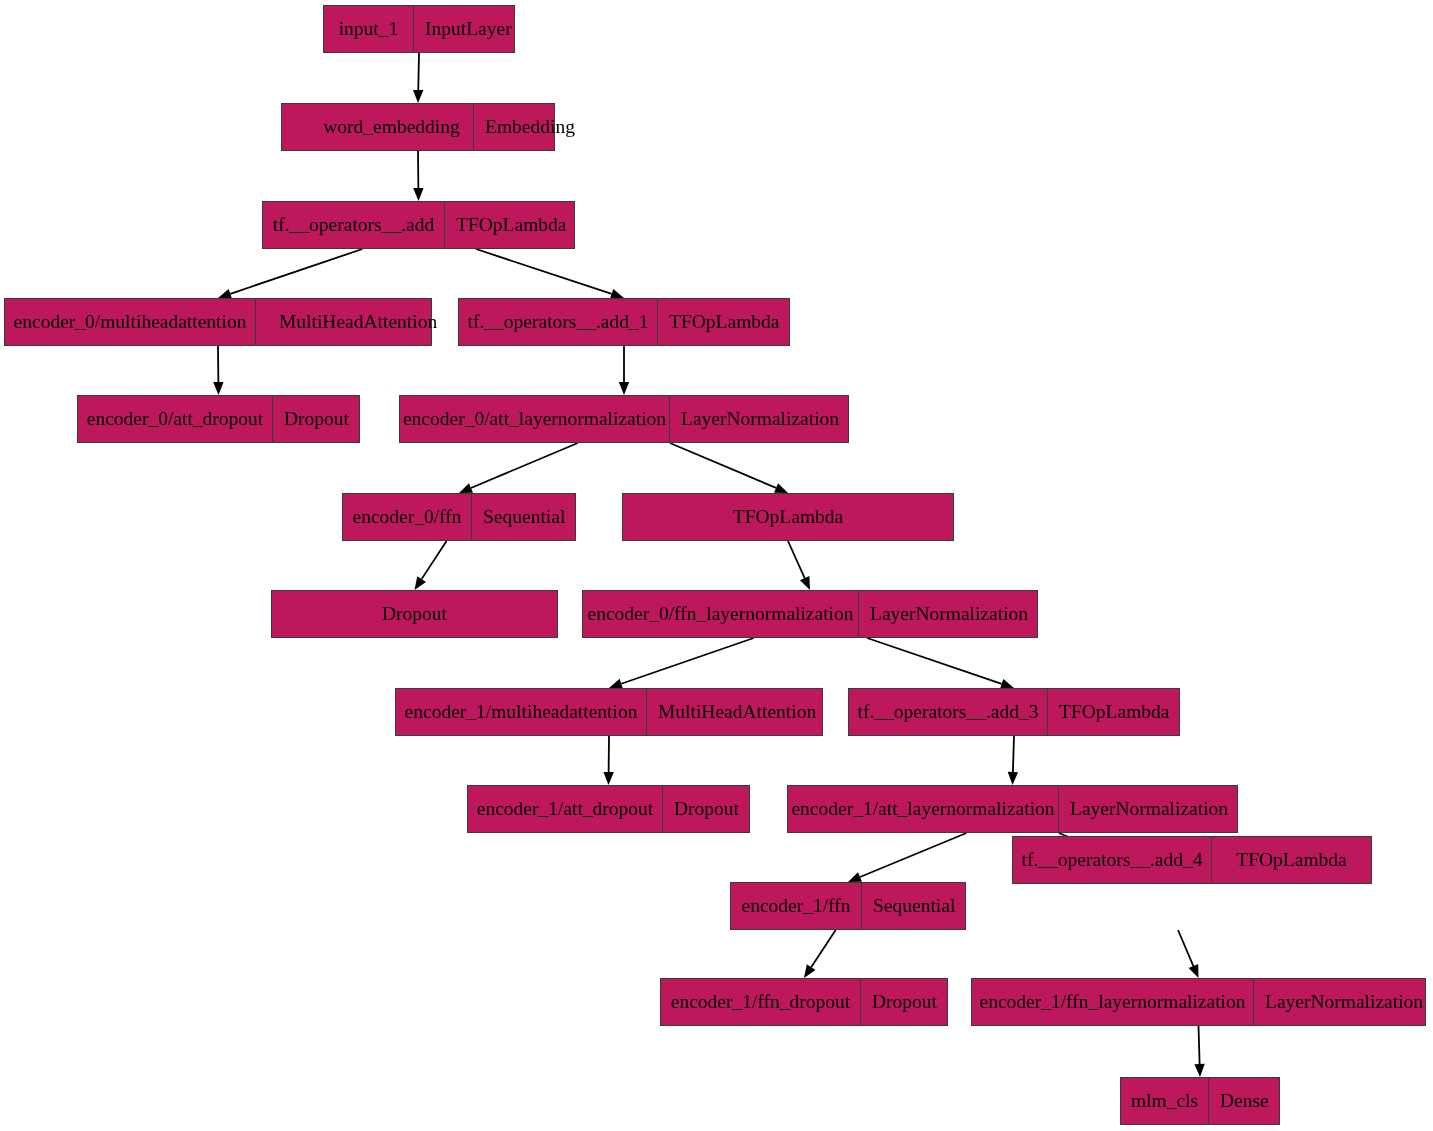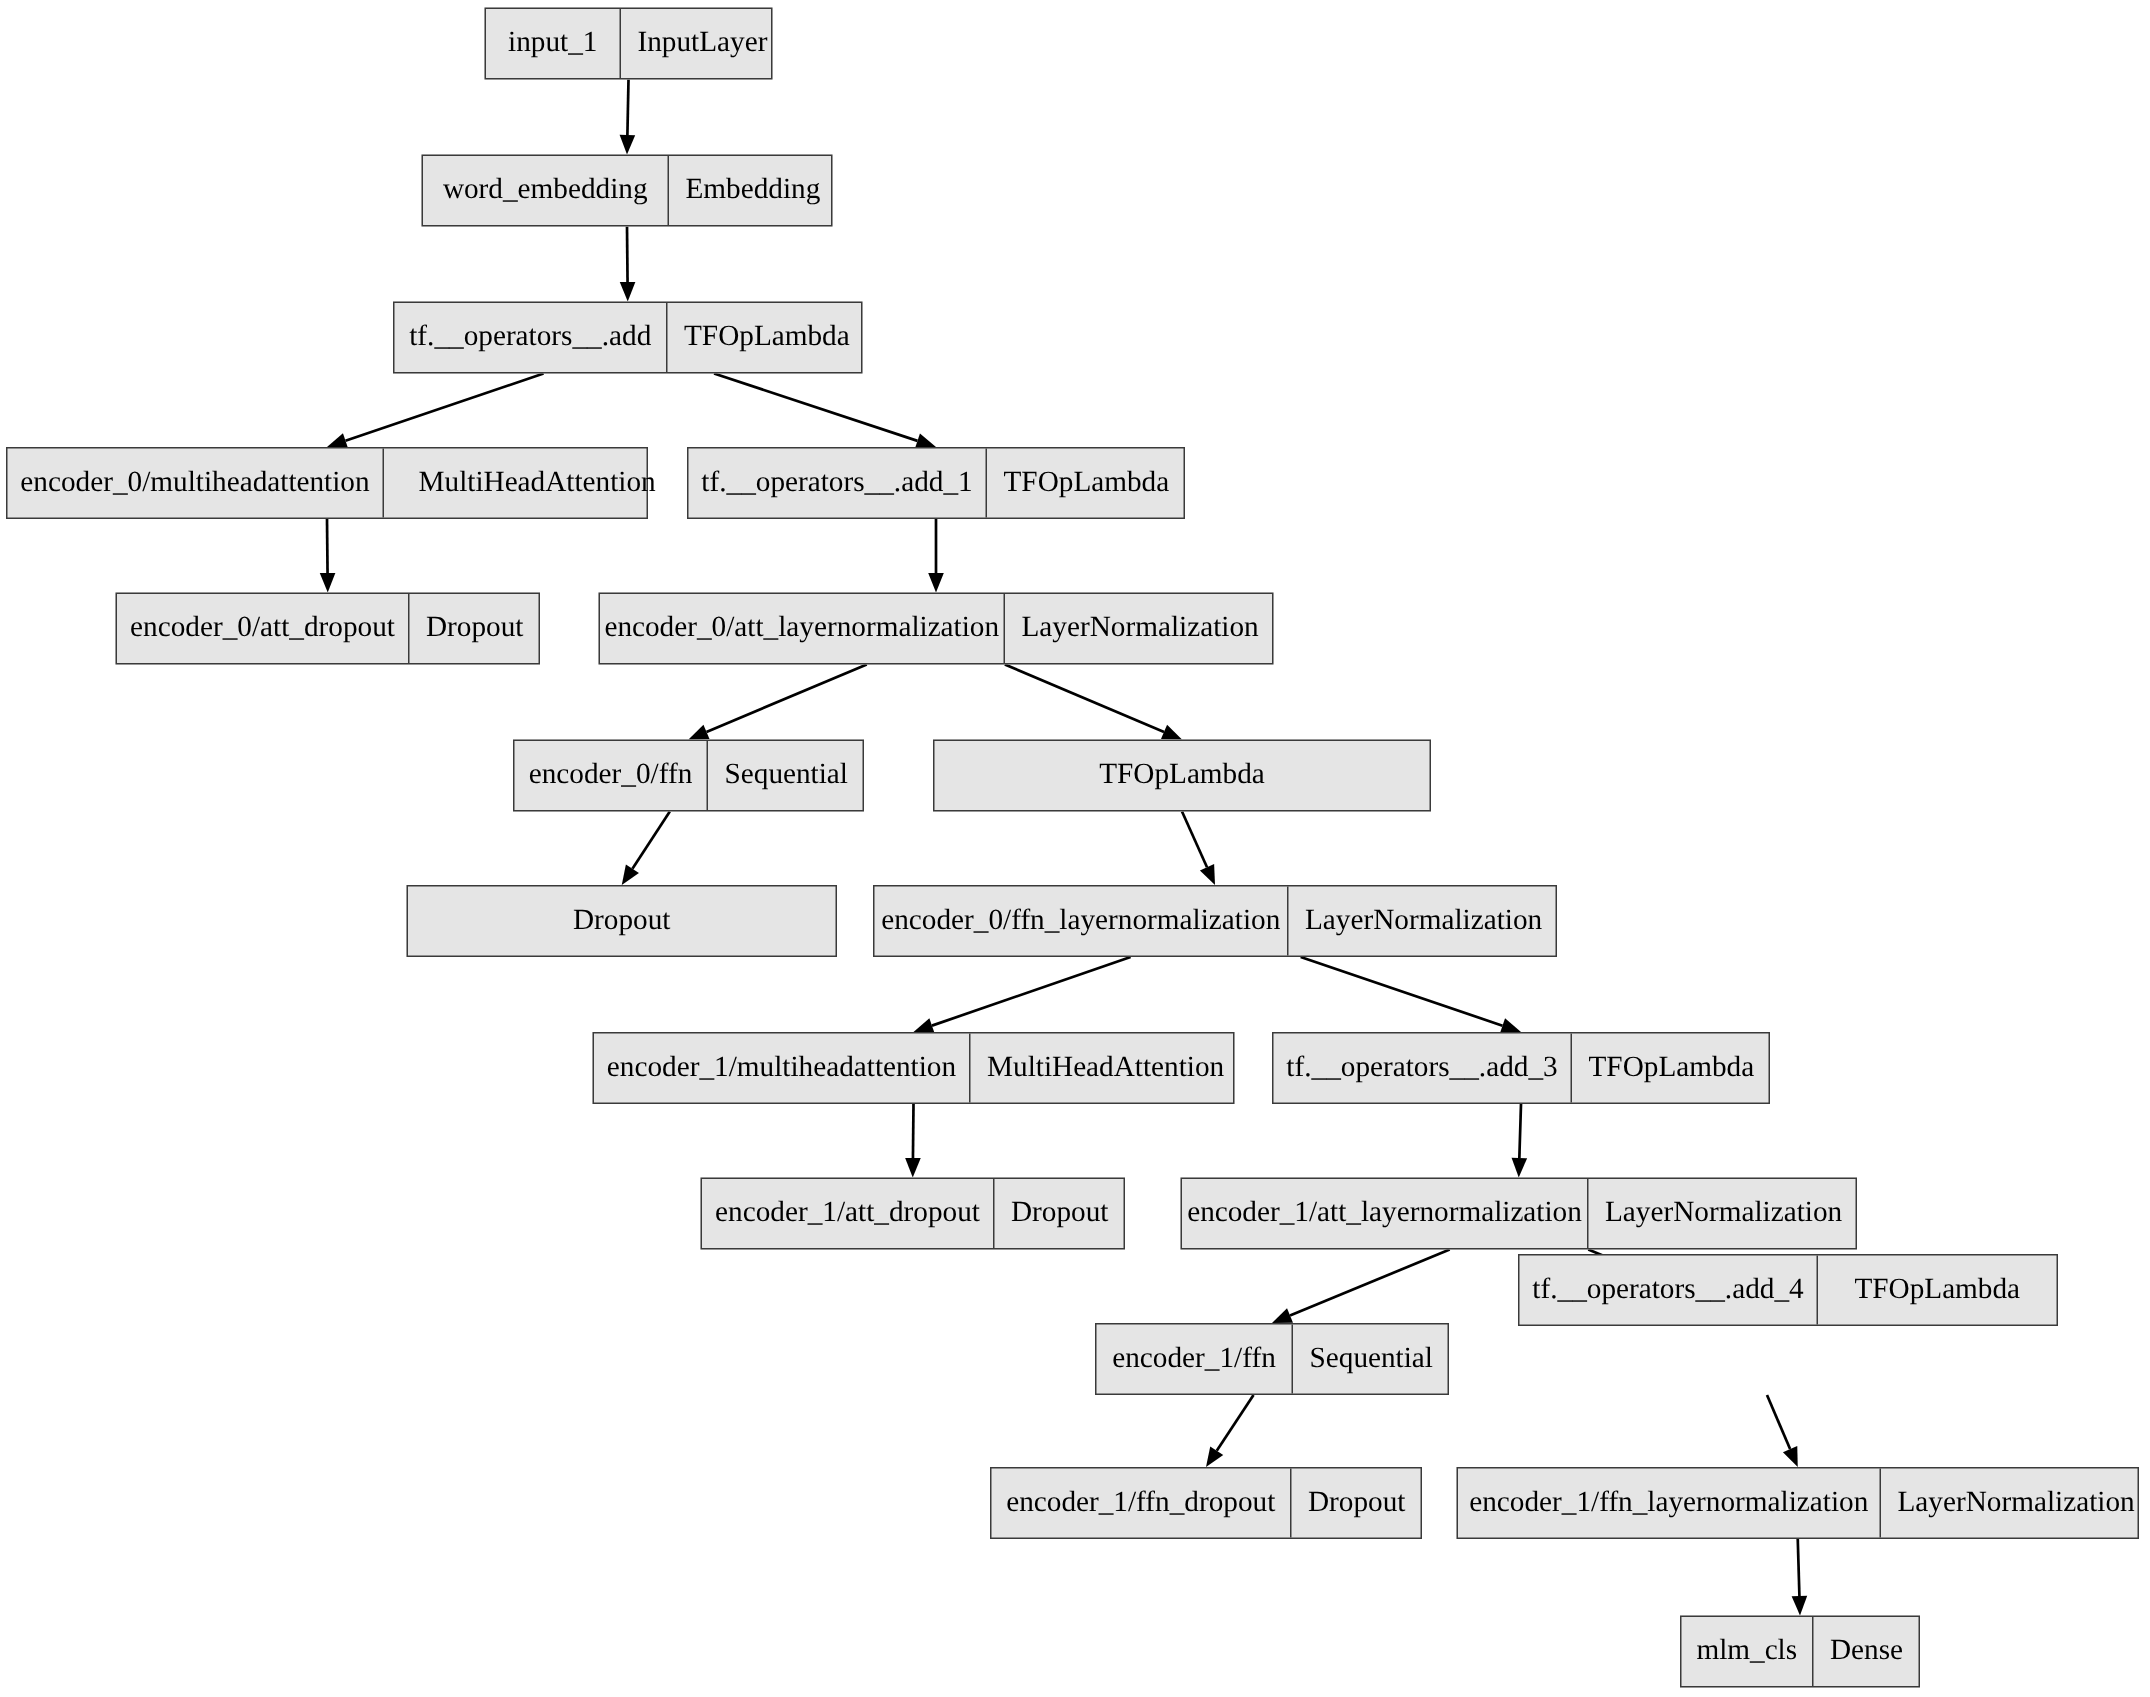--- a/index.html
+++ b/index.html
@@ -23,21 +23,21 @@
     height: 1131px;
     pointer-events: none;
   }
   .node {
     position: absolute;
     box-sizing: border-box;
     display: flex;
     flex-direction: row;
     align-items: stretch;
     border: 1.6px solid #3a3a3a;
-    background: #e5e5e5;
+    background: #be185d;
     height: 48px;
     white-space: nowrap;
   }
   .node .cell {
     display: flex;
     align-items: center;
     justify-content: center;
     font-size: 19.5px;
     color: #000000;
     line-height: 1;
@@ -132,21 +132,21 @@
       <g>
         <line x1="1198.5" y1="1026" x2="1199.6178123291754" y2="1064.0056191919634" stroke="#000000" stroke-width="1.8"></line>
         <polygon points="1200,1077 1194.4200600059607,1064.1584942602933 1204.81556465239,1063.8527441236336" fill="#000000"></polygon>
       </g>
     </svg>
   <div id="nodes-layer">
       <div class="node" style="left: 323px; top: 5px; width: 192px; height: 48px; border-color: rgb(58, 58, 58);">
         <div class="cell name" style="width: 90px; border-right-color: rgb(58, 58, 58);">input_1</div>
         <div class="cell type">InputLayer</div>
       </div>
-      <div class="node" style="left: 281px; top: 103px; width: 274px; height: 48px; border-color: rgb(58, 58, 58);">
+      <div class="node" style="left: 281px; top: 103px; width: 274px; height: 48px; border-color: rgb(58, 58, 58); padding-left: 28px;">
         <div class="cell name" style="width: 164px; border-right-color: rgb(58, 58, 58);">word_embedding</div>
         <div class="cell type">Embedding</div>
       </div>
       <div class="node" style="left: 262px; top: 201px; width: 313px; height: 48px; border-color: rgb(58, 58, 58);">
         <div class="cell name" style="width: 182px; border-right-color: rgb(58, 58, 58);">tf.__operators__.add</div>
         <div class="cell type">TFOpLambda</div>
       </div>
       <div class="node" style="left: 4px; top: 298px; width: 428px; height: 48px; border-color: rgb(58, 58, 58); gap: 12px;">
         <div class="cell name" style="width: 251px; border-right-color: rgb(58, 58, 58);">encoder_0/multiheadattention</div>
         <div class="cell type">MultiHeadAttention</div>

